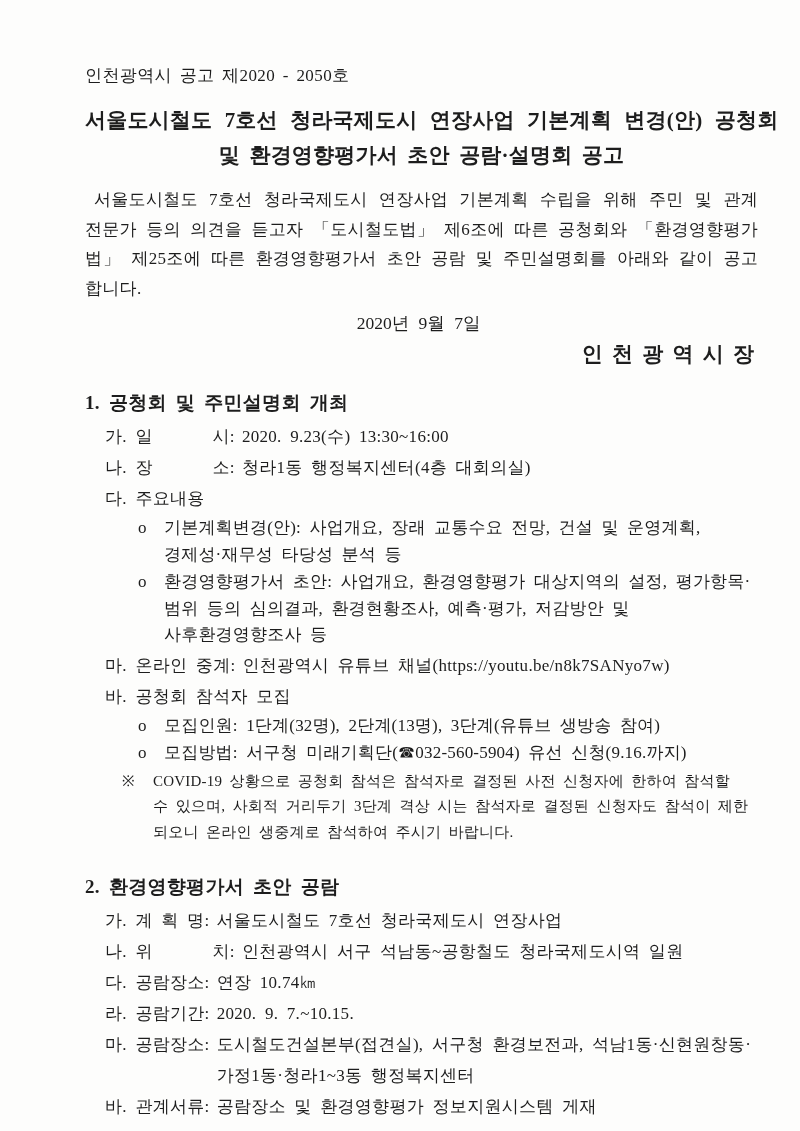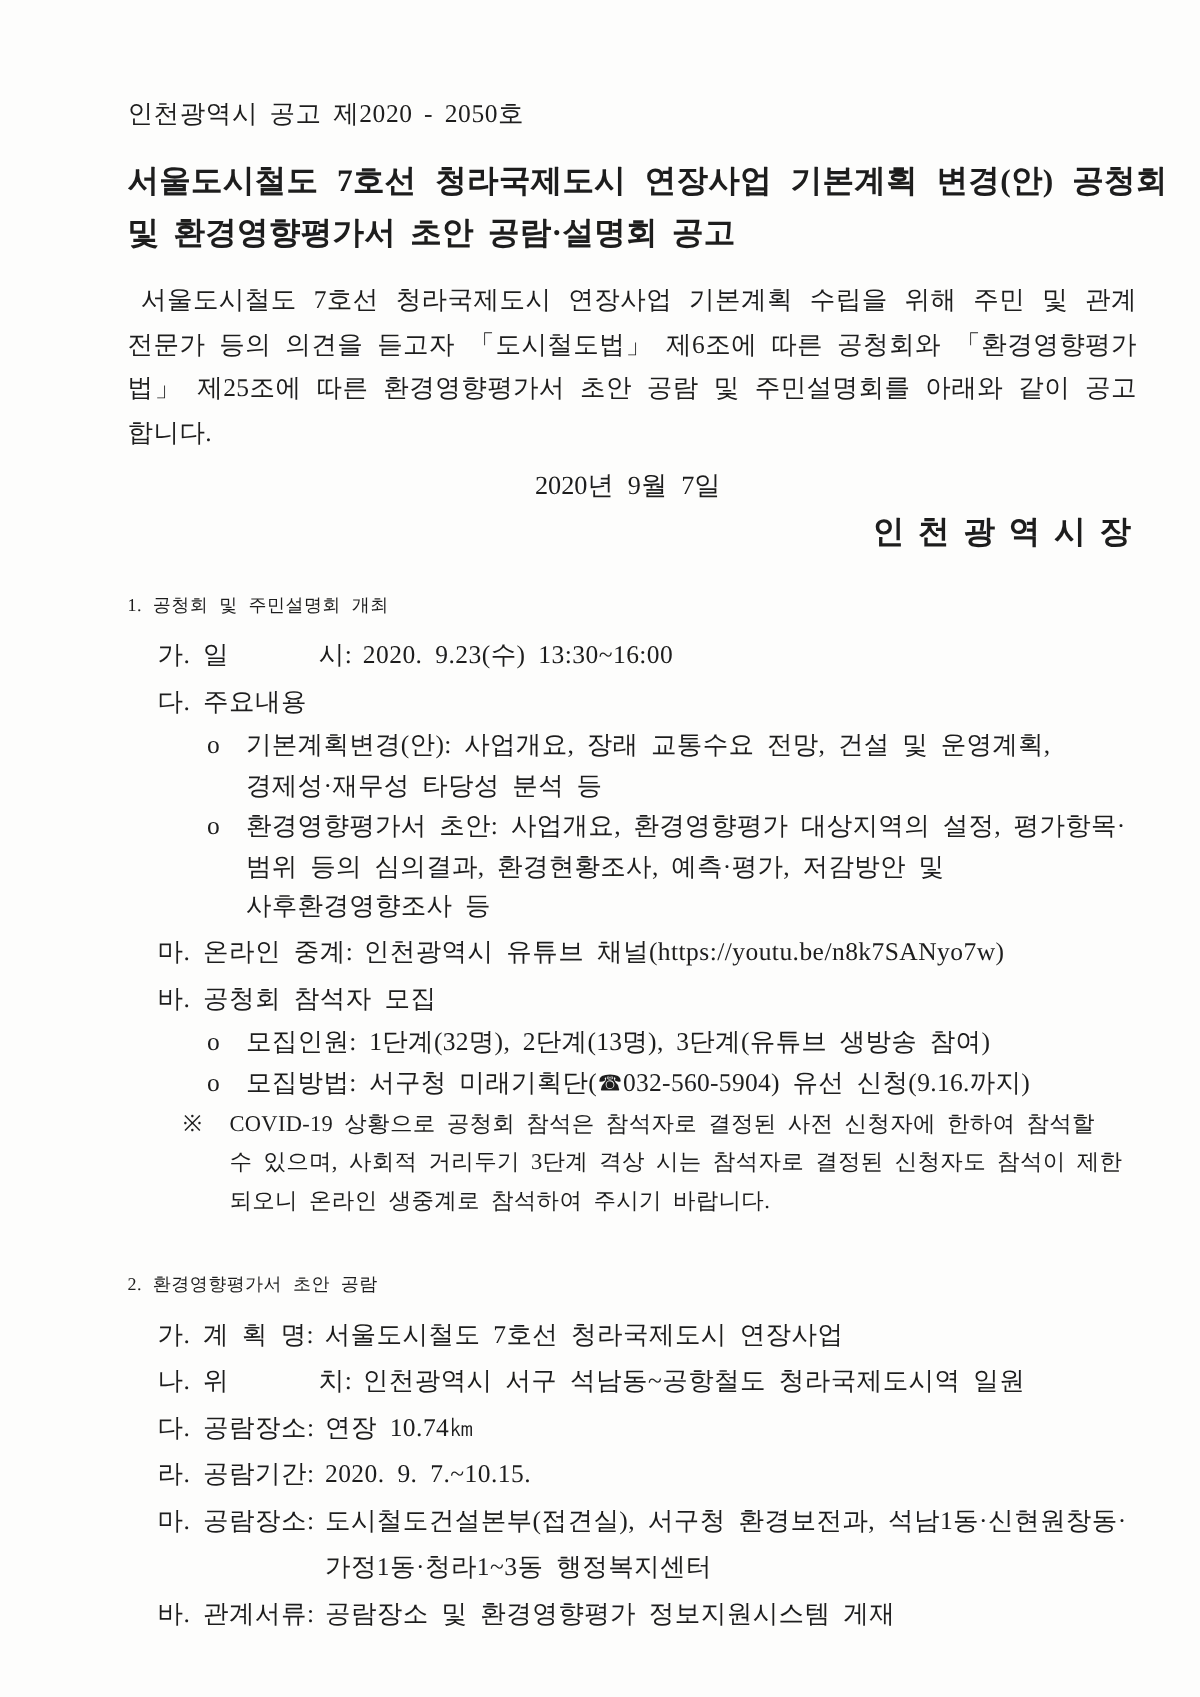--- a/index.html
+++ b/index.html
@@ -20,20 +20,21 @@
     font-size: 17px;
     letter-spacing: 0.4px;
     word-spacing: 3px;
   }
   .doc-title {
     margin-top: 16px;
     font-size: 21px;
     font-weight: bold;
     line-height: 35px;
     letter-spacing: 0.2px;
+    text-align: center;
   }
   .doc-title .l1 { display: block; white-space: nowrap; word-spacing: 7px; }
   .doc-title .l2 { display: block; word-spacing: 4px; }
   .intro {
     margin-top: 12px;
     font-size: 17px;
     line-height: 29.5px;
     text-align: justify;
     text-indent: 9px;
     word-spacing: 4.5px;
@@ -50,22 +51,22 @@
     margin-top: 5px;
     text-align: right;
     font-size: 21px;
     font-weight: bold;
     letter-spacing: 2px;
     padding-right: 2px;
   }
   section.block { margin-top: 20px; }
   section.block.s2 { margin-top: 27px; }
   .sec-heading {
-    font-size: 12px;
-    font-weight: normal;
+    font-size: 19px;
+    font-weight: bold;
     letter-spacing: 0.3px;
     word-spacing: 4px;
     line-height: 30px;
   }
   .items { margin-left: 20px; margin-top: 3px; }
   .row {
     display: flex;
     font-size: 17px;
     line-height: 31px;
     letter-spacing: 0.3px;
@@ -117,20 +118,24 @@
 
   <section class="block s1">
     <h2 class="sec-heading">1. 공청회 및 주민설명회 개최</h2>
     <div class="items">
 
       <div class="row">
         <span class="lbl">가. 일       시:</span>
         <span class="val">2020. 9.23(수) 13:30~16:00</span>
       </div>
 
+      <div class="row">
+        <span class="lbl">나. 장       소:</span>
+        <span class="val">청라1동 행정복지센터(4층 대회의실)</span>
+      </div>
 
       <div class="row">
         <span class="lbl">다. 주요내용</span>
       </div>
 
       <div class="bullets">
         <div class="bullet">
           <span class="mk">o</span>
           <span class="tx">
             <span class="ln">기본계획변경(안): 사업개요, 장래 교통수요 전망, 건설 및 운영계획,</span>

